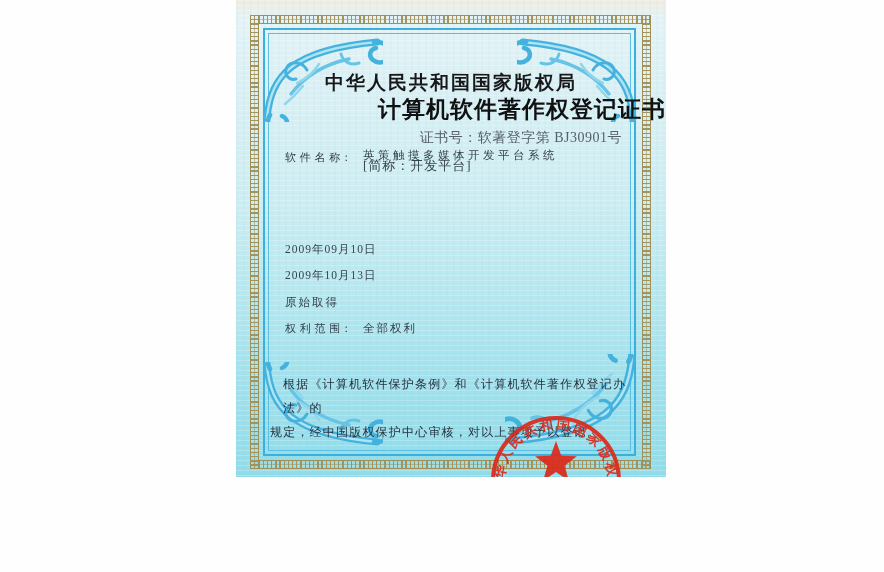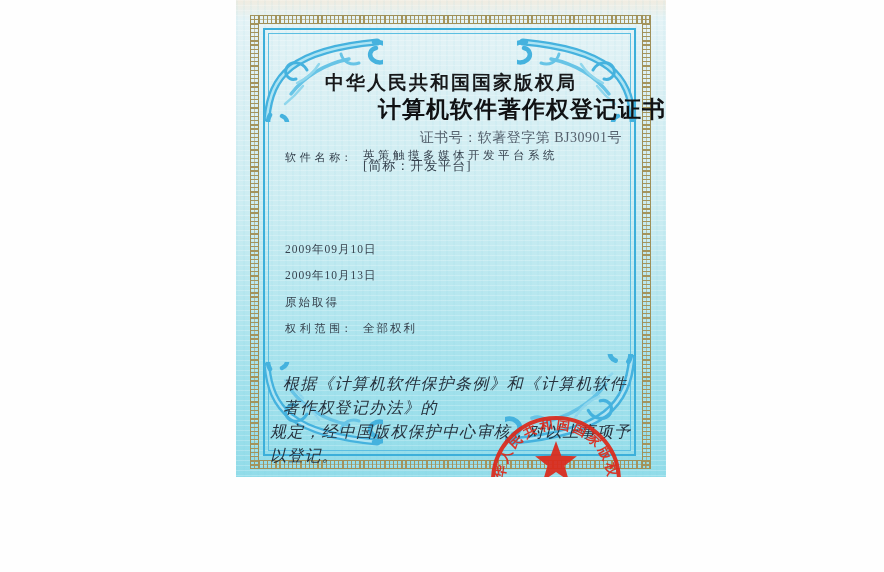--- a/index.html
+++ b/index.html
@@ -57,21 +57,21 @@
     letter-spacing:.5px; color:#55616d; }
 
   .row { position:absolute; left:49px; display:flex; align-items:flex-start; }
   .lbl { width:78px; flex:0 0 78px; font-size:11px; letter-spacing:.5px; color:#333f4b; }
   .val { font-size:11.5px; color:#37434f; letter-spacing:2px; }
   .val .sub { letter-spacing:1px; line-height:10.5px; font-size:13px; }
   .val .main { line-height:11px; letter-spacing:3.5px; }
   .val.latinish { letter-spacing:1px; }
 
   .statement { position:absolute; left:34px; top:372px; width:372px;
-    font-size:16px; line-height:24px; letter-spacing:1.2px; color:#26323e;font-style:italic; }
+    font-size:12px; line-height:24px; letter-spacing:1.2px; color:#26323e; }
   .statement .l1 { padding-left:13px; }
 
   
   .issue-date { position:absolute; left:241px; top:505px; font-size:13px;
     letter-spacing:1.5px; color:#30373d; z-index:2; }
   .seal { position:absolute; left:245px; top:406px; width:150px; height:150px;
     z-index:3; opacity:.93; }
 </style>
 </head>
 <body>

